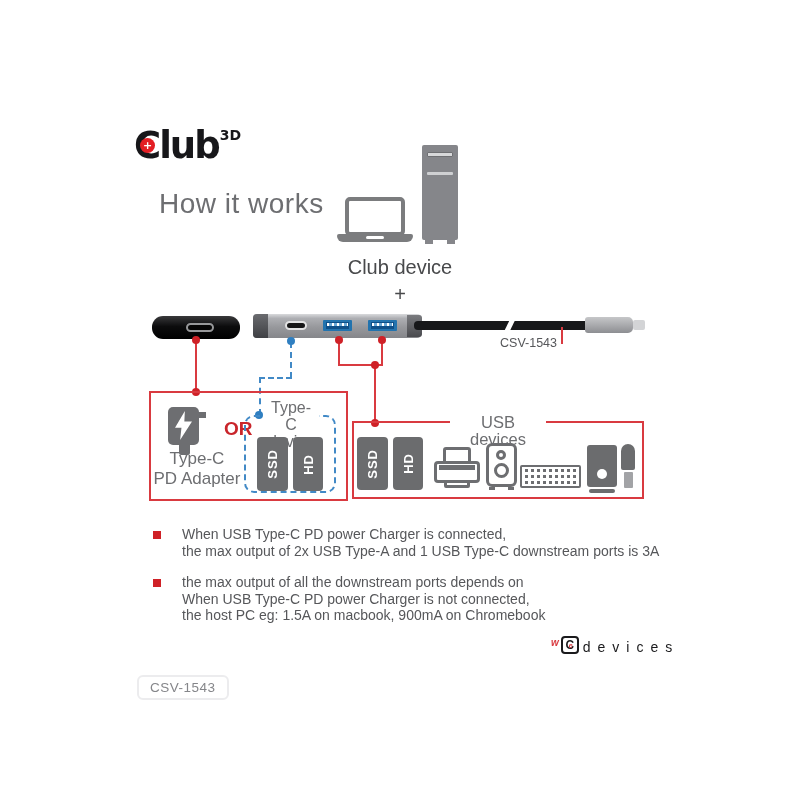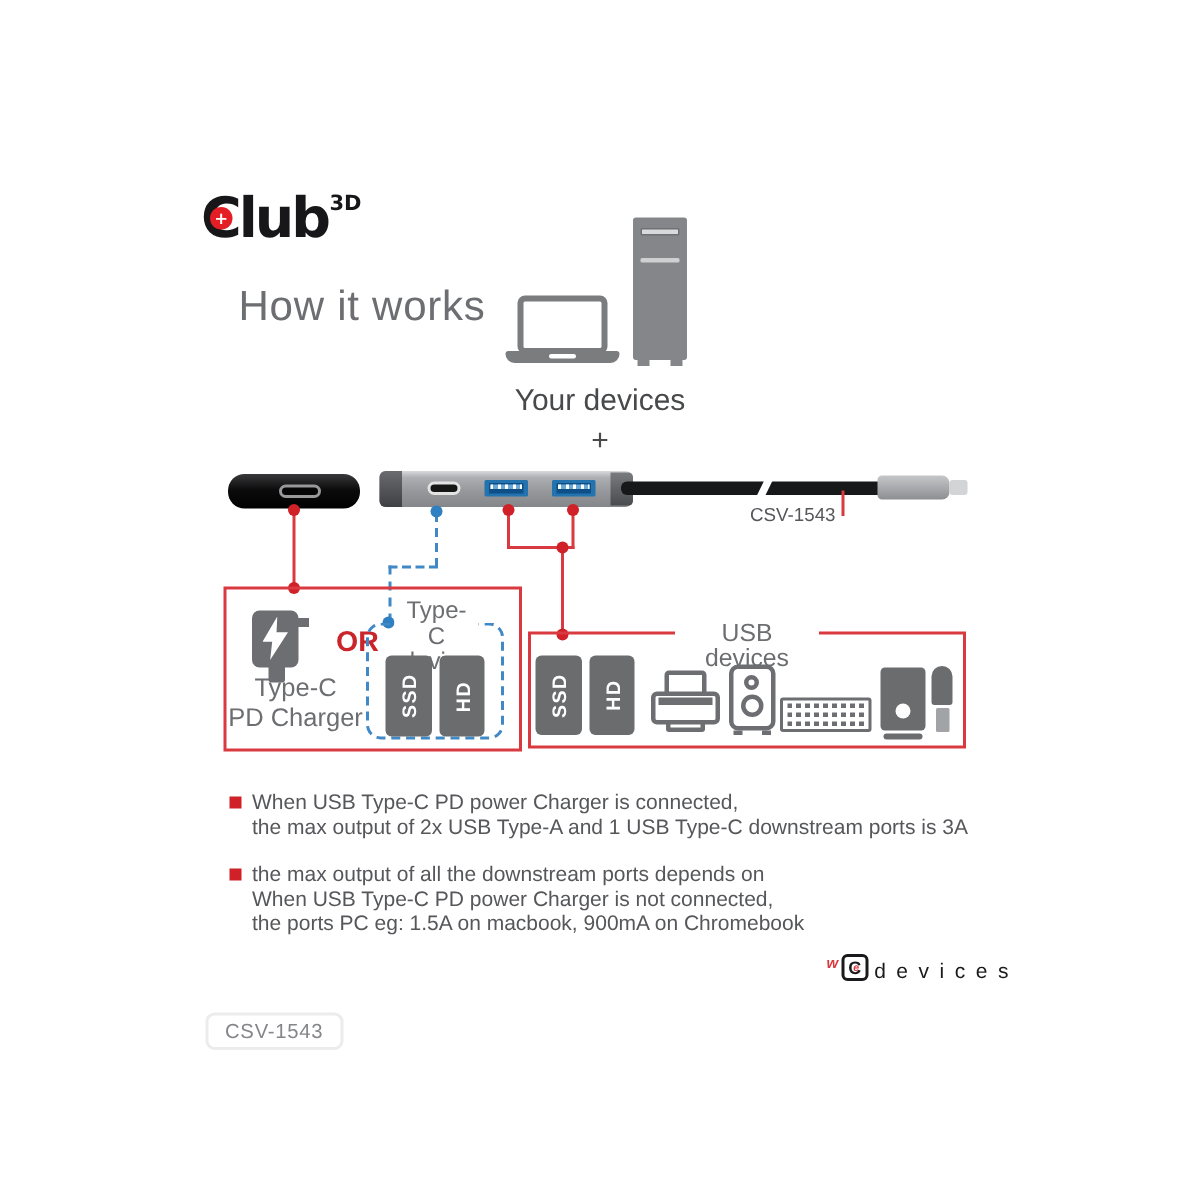--- a/index.html
+++ b/index.html
@@ -113,21 +113,21 @@
   .kbd-row { height:3px;
              background-image:repeating-linear-gradient(90deg,#6d6e71 0 3px,transparent 3px 6px); }
   .ext-drive { left:587px; top:445px; width:30px; height:42px; background:#6b6c6e; border-radius:3px; }
   .ext-circle { left:597px; top:469px; width:10px; height:10px; background:#ffffff; border-radius:50%; }
   .ext-base { left:589px; top:489px; width:26px; height:4px; background:#6b6c6e; border-radius:2px; }
   .stick-body { left:621px; top:444px; width:14px; height:26px; background:#6b6c6e;
                 border-radius:7px 7px 2px 2px; }
   .stick-conn { left:624px; top:472px; width:9px; height:16px; background:#a2a3a6; border-radius:1px; }
 
   
-  .note { display:flex; gap:7px; }
+  .note { display:flex; gap:21px; }
   .note-sq { width:8px; height:8px; background:#cf2127; margin-top:5px; flex:0 0 auto; }
   .note-text { font-size:14px; line-height:16.5px; color:#56575a; }
 
   
   .wec { left:551px; top:636px; display:flex; align-items:flex-start; }
   .wec-w { color:#d93a40; font-size:10px; font-weight:bold; font-style:italic; margin:1px 2px 0 0; }
   .wec-box { width:18px; height:18px; border:2px solid #1a1a1c; border-radius:4px;
              position:relative; display:flex; align-items:center; justify-content:center;
              font-weight:bold; font-size:12px; color:#1a1a1c; }
   .wec-e { position:absolute; left:6px; top:4px; font-size:7px; font-weight:bold;
@@ -154,21 +154,21 @@
   <div class="abs title">How it works</div>
 
   <div class="abs laptop-screen"></div>
   <div class="abs laptop-base"></div>
   <div class="abs laptop-slot"></div>
   <div class="abs tower"></div>
   <div class="abs tower-slot1"></div>
   <div class="abs tower-slot2"></div>
   <div class="abs tower-foot" style="left:425px; top:240px;"></div>
   <div class="abs tower-foot" style="left:447px; top:240px;"></div>
-  <div class="abs your-device">Your devices</div>
+  <div class="abs your-device">Club device</div>
   <div class="abs plus">+</div>
 
   <div class="abs adapter"></div>
   <div class="abs adapter-port"></div>
   <div class="abs hub-body"></div>
   <div class="abs hub-capL"></div>
   <div class="abs hub-capR"></div>
   <div class="abs hub-portc"></div>
   <div class="abs usba" style="left:323px; top:320px;">
     <div class="usba-inner"></div>
@@ -206,21 +206,21 @@
 
   <div class="abs redbox" style="left:149px; top:391px; width:199px; height:110px;"></div>
 
   <div class="abs chg-body"></div>
   <div class="abs chg-prong"></div>
   <div class="abs chg-stub"></div>
   <div class="abs chg-bolt"></div>
   <div class="abs or">OR</div>
   <div class="abs pd-caption">
     <div>Type-C</div>
-    <div>PD Charger</div>
+    <div>PD Adapter</div>
   </div>
 
   <div class="abs bluebox" style="left:244px; top:415px; width:92px; height:78px;"></div>
   <div class="abs boxlabel" style="left:263px; top:398px; width:56px; font-size:16px;">
     <div>Type-C</div>
     <div>device</div>
   </div>
   <div class="abs drive" style="left:257px; top:437px; width:31px; height:54px;">
     <span>SSD</span>
   </div>
@@ -267,21 +267,21 @@
     <div class="note-text">
       <div>When USB Type-C PD power Charger is connected,</div>
       <div>the max output of 2x USB Type-A and 1 USB Type-C downstream ports is 3A</div>
     </div>
   </div>
   <div class="abs note" style="left:153px; top:574px; width:520px;">
     <div class="note-sq"></div>
     <div class="note-text">
       <div>the max output of all the downstream ports depends on</div>
       <div>When USB Type-C PD power Charger is not connected,</div>
-      <div>the ports PC eg: 1.5A on macbook, 900mA on Chromebook</div>
+      <div>the host PC eg: 1.5A on macbook, 900mA on Chromebook</div>
     </div>
   </div>
 
   <div class="abs wec">
     <span class="wec-w">w</span>
     <span class="wec-box">
       <span>C</span>
       <span class="wec-e">e</span>
     </span>
     <span class="wec-rest">devices</span>

